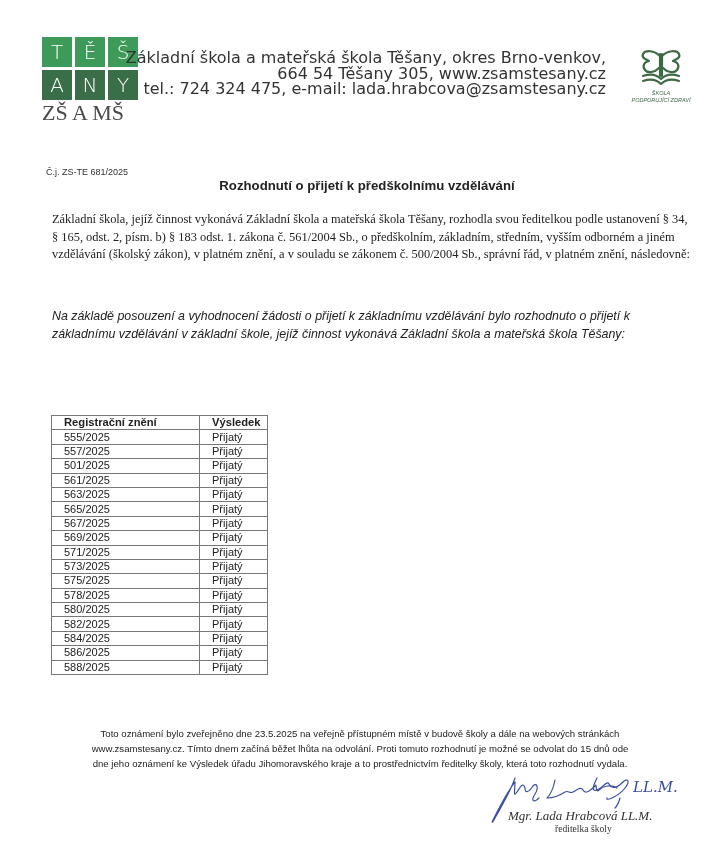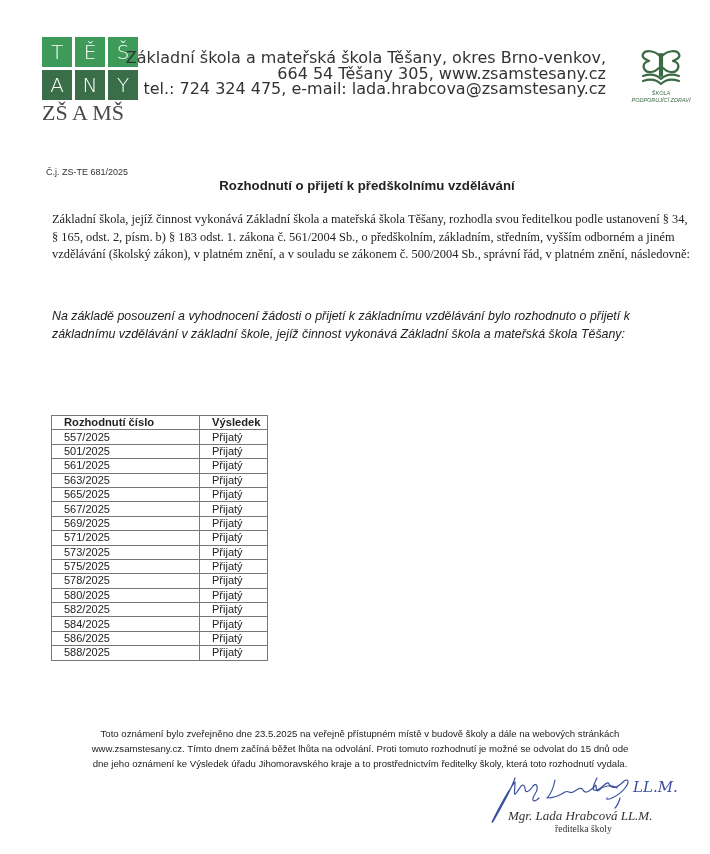--- a/index.html
+++ b/index.html
@@ -76,25 +76,29 @@
 
 <div class="ref">Č.j. ZS-TE 681/2025</div>
 <div class="title">Rozhodnutí o přijetí k předškolnímu vzdělávání</div>
 
 <div class="para p1">Základní škola, jejíž činnost vykonává Základní škola a mateřská škola Těšany, rozhodla svou ředitelkou podle ustanovení § 34, § 165, odst. 2, písm. b) § 183 odst. 1. zákona č. 561/2004 Sb., o předškolním, základním, středním, vyšším odborném a jiném vzdělávání (školský zákon), v platném znění, a v souladu se zákonem č. 500/2004 Sb., správní řád, v platném znění, následovně:</div>
 <div class="para p2">Na základě posouzení a vyhodnocení žádosti o přijetí k základnímu vzdělávání bylo rozhodnuto o přijetí k základnímu vzdělávání v základní škole, jejíž činnost vykonává Základní škola a mateřská škola Těšany:</div>
 
 <table class="results">
   <thead>
     <tr>
-      <th>Rozhodnutí číslo</th>
+      <th>Registrační znění</th>
       <th>Výsledek</th>
     </tr>
   </thead>
   <tbody id="results-body">
+      <tr>
+        <td>555/2025</td>
+        <td>Přijatý</td>
+      </tr>
       <tr>
         <td>557/2025</td>
         <td>Přijatý</td>
       </tr>
       <tr>
         <td>501/2025</td>
         <td>Přijatý</td>
       </tr>
       <tr>
         <td>561/2025</td>

